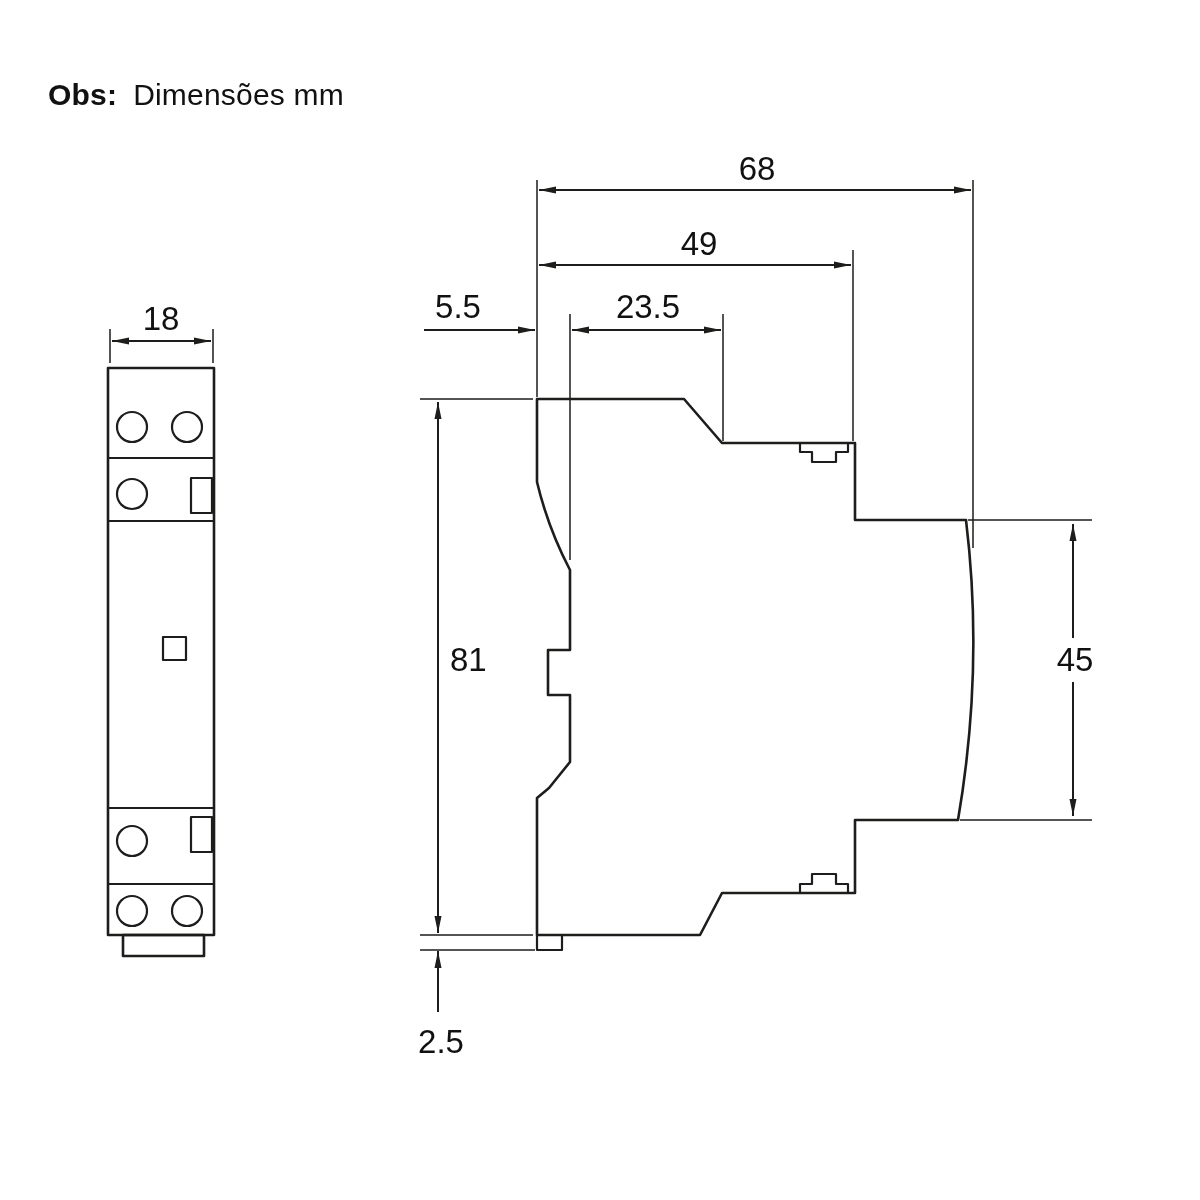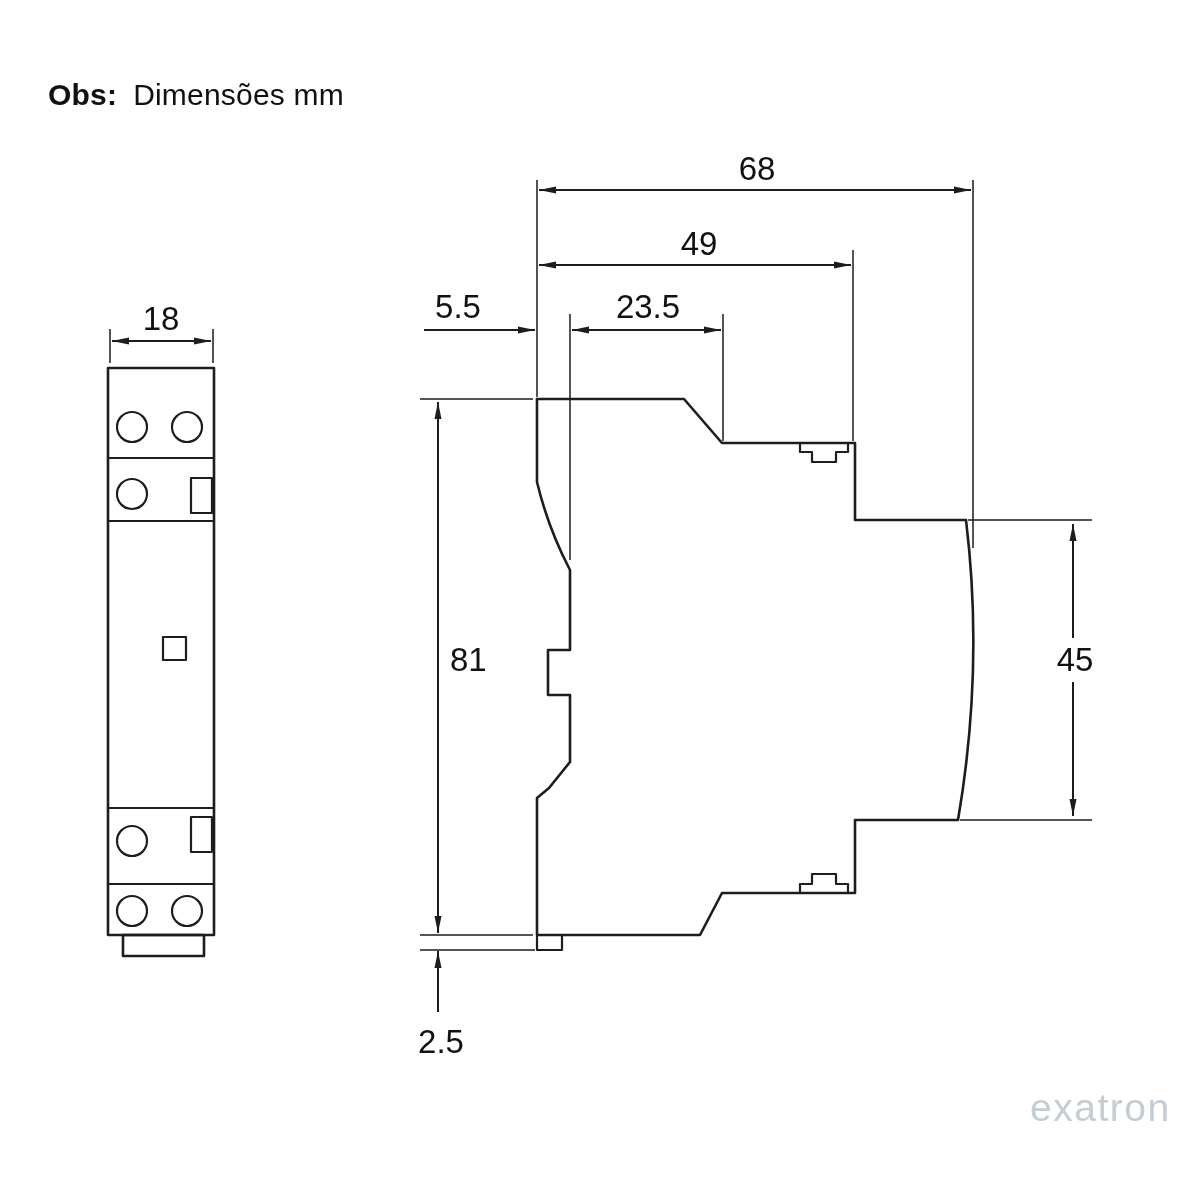--- a/index.html
+++ b/index.html
@@ -114,15 +114,14 @@
 
       <g>
         <path class="ext" d="M420,950 H535"></path>
         <line class="dim" x1="438" y1="951" x2="438" y2="1012" marker-start="url(#arr)"></line>
         <text class="dimtext" x="441" y="1053" text-anchor="middle">2.5</text>
       </g>
 
     </g>
   </svg>
 
-  <div class="logo">exatron</div>
 
 </div>
 
 </body></html>

